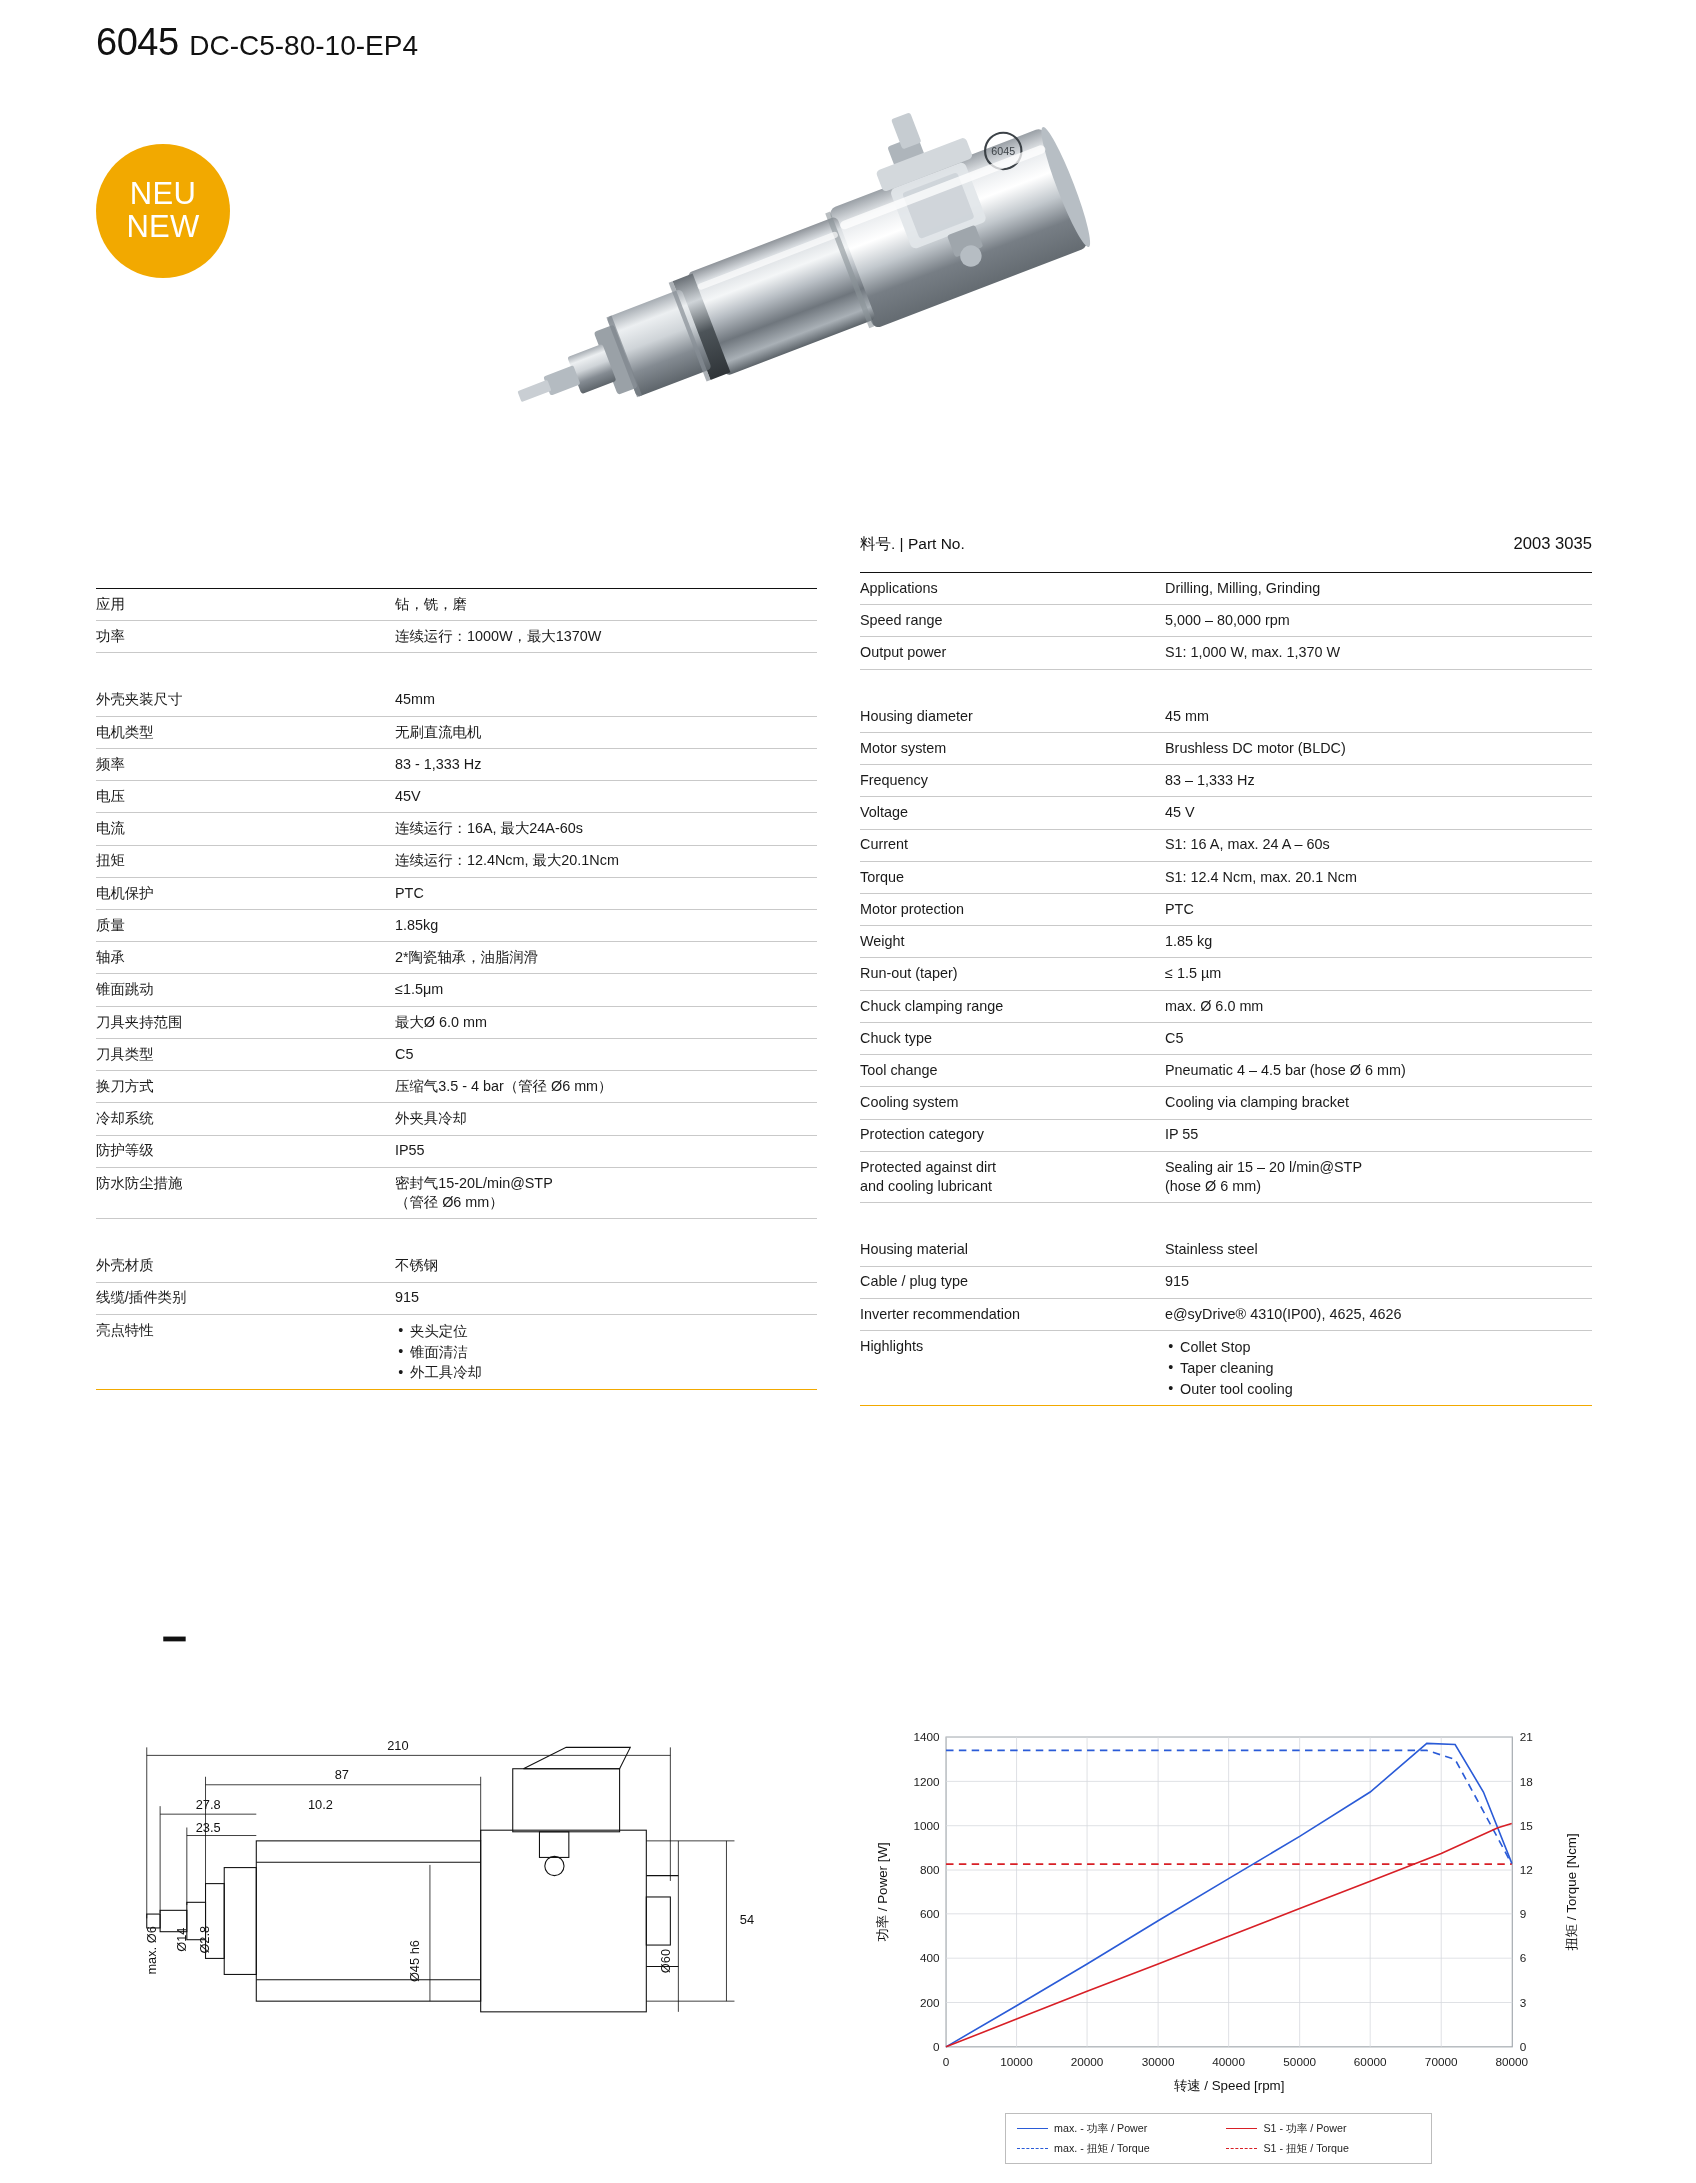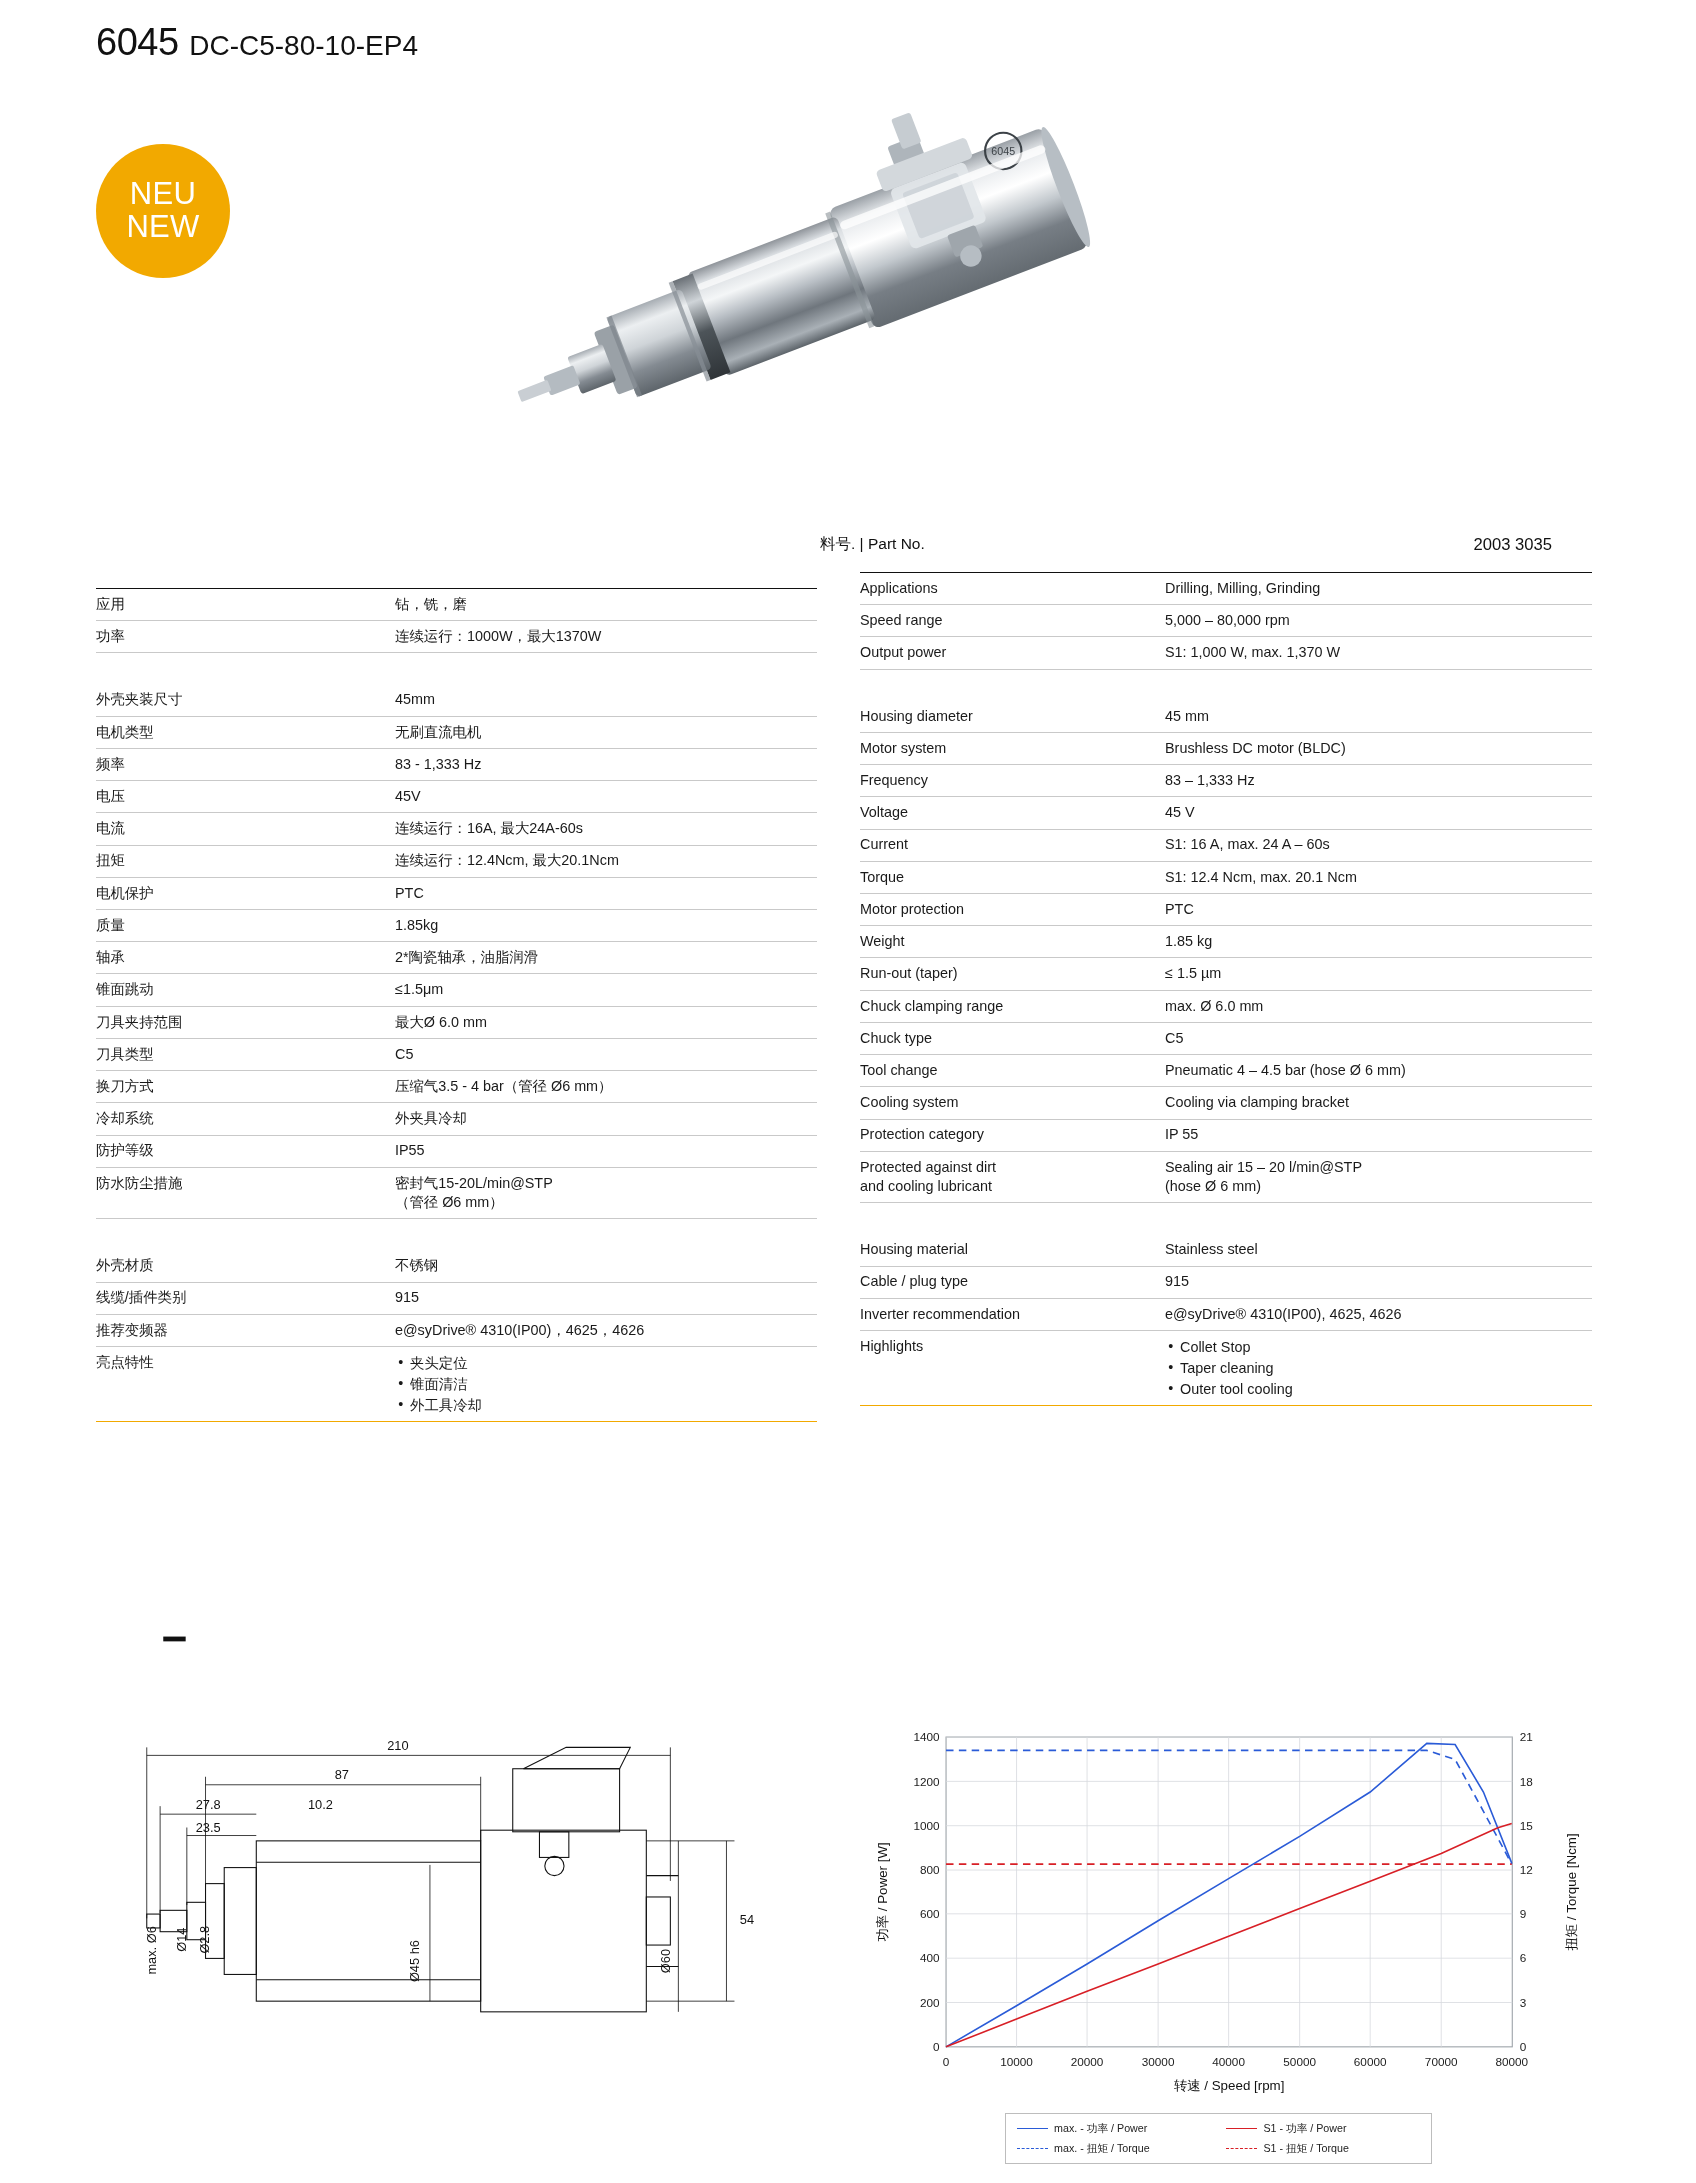--- a/index.html
+++ b/index.html
@@ -36,22 +36,22 @@
     display: flex; flex-direction: column; align-items: center; justify-content: center;
     color: #fff; line-height: 1.05;
   }
   .neu-badge span { font-size: 31px; font-weight: 400; letter-spacing: 0.3px; }
 
   
   .product-img { position: absolute; left: 449px; top: 107px; width: 834px; height: 342px; }
 
   
   .partno-row {
-    position: absolute; left: 820px; top: 534px; width: 732px;
-    display: flex; justify-content: space-between; align-items: flex-end;
+    position: absolute; left: 860px; top: 534px; width: 732px;
+    display: flex; justify-content: space-between; align-items: flex-start;
     font-size: 15.5px; color:#111;
   }
   .partno-row .pn-value { font-size: 16.6px; }
 
   
   .spec-col { position: absolute; top: 572px; }
   .spec-col.left { left: 96px; width: 721px; margin-top: 16px; }
   .spec-col.right { left: 860px; width: 732px; }
 
   .topline { border-top: 1.6px solid #111; }
@@ -269,24 +269,20 @@
     <div class="group-gap"></div>
 
     <div class="spec-row">
       <div class="k">外壳材质</div>
       <div class="v">不锈钢</div>
     </div>
     <div class="spec-row">
       <div class="k">线缆/插件类别</div>
       <div class="v">915</div>
     </div>
-    <div class="spec-row">
-      <div class="k">推荐变频器</div>
-      <div class="v">e@syDrive® 4310(IP00)，4625，4626</div>
-    </div>
 
     <div class="spec-row last">
       <div class="k">亮点特性</div>
       <div class="v">
         <ul class="bullets">
           <li>夹头定位</li>
           <li>锥面清洁</li>
           <li>外工具冷却</li>
         </ul>
       </div>

